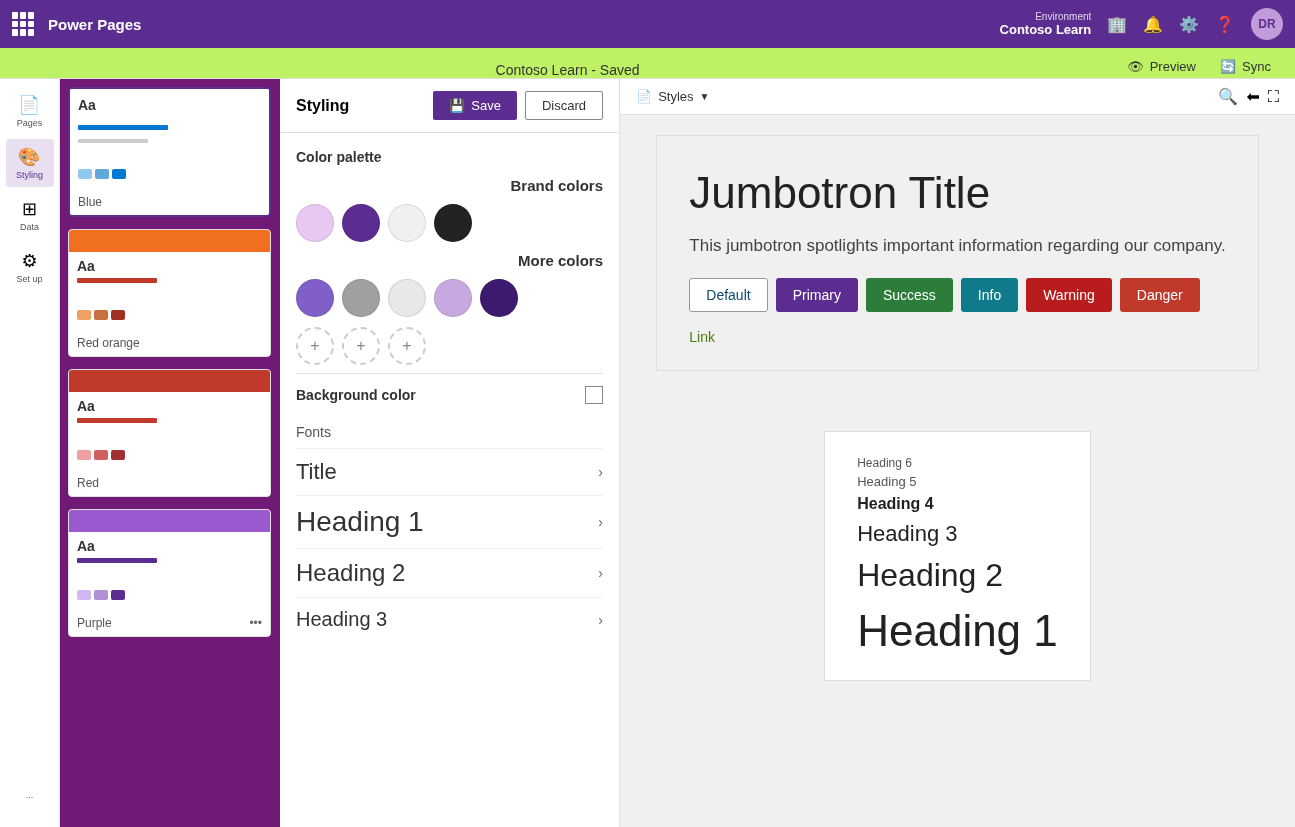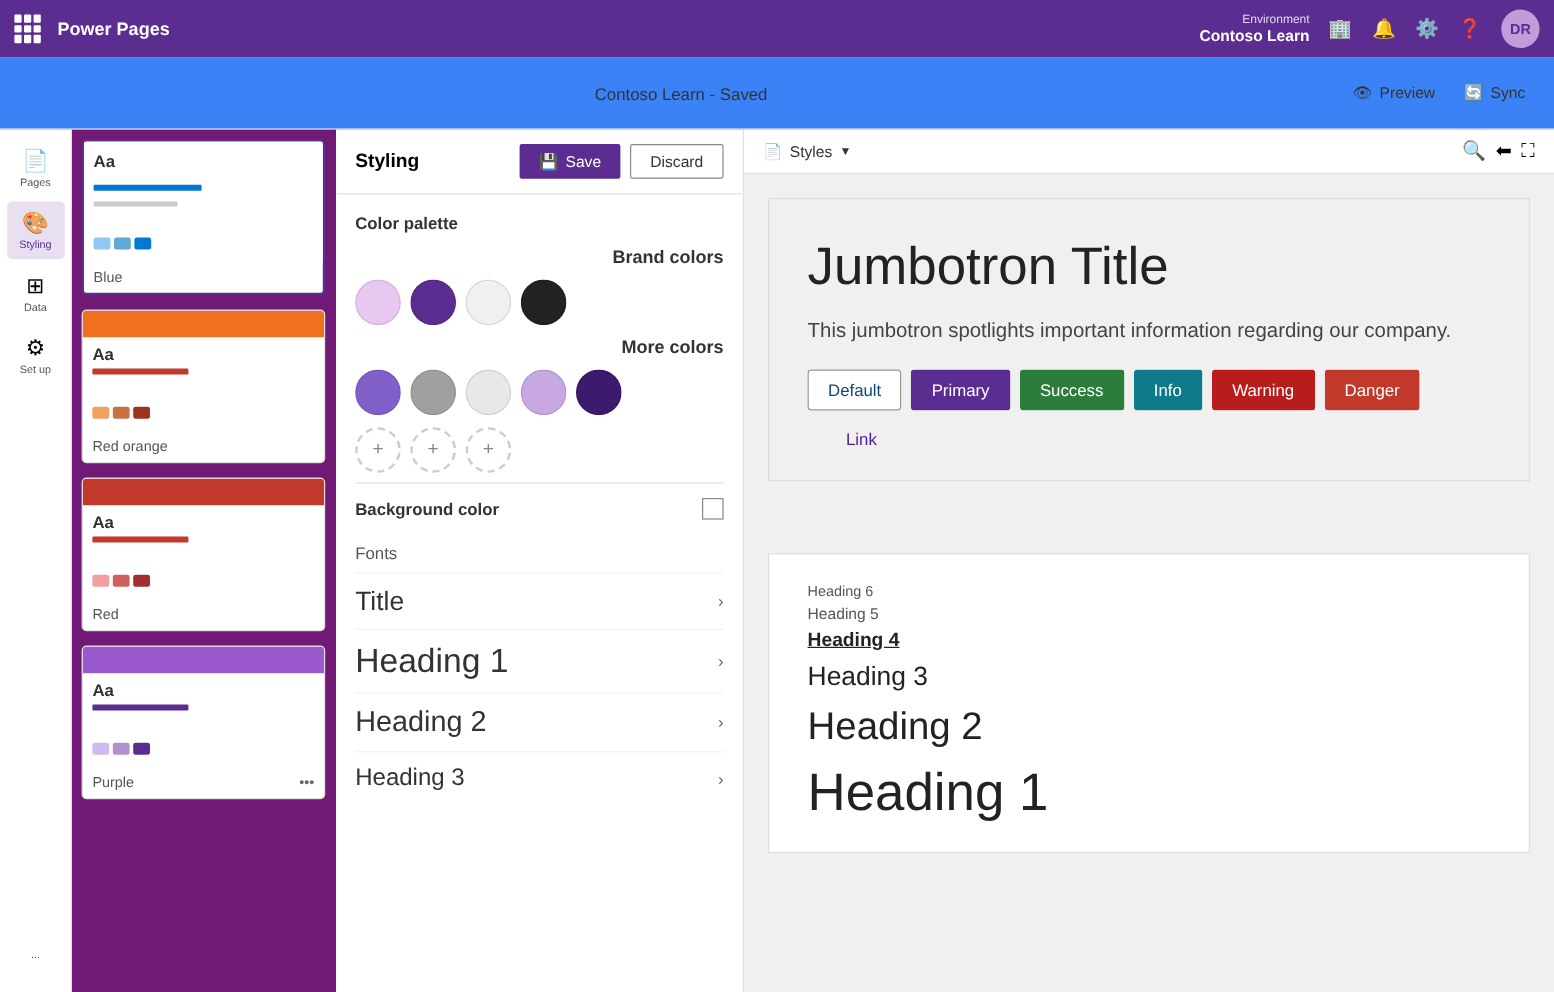--- a/index.html
+++ b/index.html
@@ -29,24 +29,24 @@
     .top-nav-env .env-name { font-size: 13px; font-weight: 600; }
     .top-nav-icon { color: white; font-size: 16px; cursor: pointer; }
     .top-nav-avatar {
       width: 32px; height: 32px; background: #c19cdb; border-radius: 50%;
       display: flex; align-items: center; justify-content: center;
       font-size: 12px; font-weight: 700; color: #5c2d91; cursor: pointer;
     }
 
     
     .second-nav {
-      background: #3b82f6;
-      height: 60px;
-      display: flex;
-      align-items: center;
+      background: #bef264;
+      height: 31px;
+      display: flex;
+      align-items: flex-end;
       border-bottom: 1px solid #e0e0e0;
       padding: 0 16px;
       flex-shrink: 0;
     }
     .second-nav-title { flex: 1; text-align: center; font-size: 14px; color: #333; }
     .second-nav-right { margin-left: auto; display: flex; align-items: center; gap: 8px; }
     .preview-btn, .sync-btn {
       display: flex; align-items: center; gap: 6px;
       background: none; border: none; cursor: pointer;
       font-size: 13px; color: #333; padding: 4px 8px;
@@ -189,51 +189,52 @@
       display: flex; align-items: center; gap: 6px;
       border: none; background: none; cursor: pointer; font-size: 13px; color: #333;
     }
     .preview-toolbar-right { margin-left: auto; display: flex; align-items: center; gap: 8px; }
     .preview-content {
       flex: 1;
       padding: 20px;
       display: flex;
       flex-direction: column;
       gap: 20px;
+      align-items: center;
     }
     .jumbotron {
       background: #f0f0f0;
       padding: 32px 32px 24px;
       border: 1px solid #ddd;
     }
     .jumbotron-title { font-size: 44px; font-weight: 400; color: #222; margin-bottom: 16px; }
     .jumbotron-text { font-size: 17px; color: #444; margin-bottom: 20px; line-height: 1.4; }
     .jumbotron-buttons { display: flex; gap: 8px; flex-wrap: wrap; margin-bottom: 16px; }
     .jumbotron-btn {
       padding: 8px 16px; border-radius: 3px; cursor: pointer;
       font-size: 14px; border: 1px solid transparent;
     }
     .btn-default { background: white; border-color: #999; color: #0c4a6e; }
     .btn-primary { background: #5c2d91; color: white; }
     .btn-success { background: #2d7d3a; color: white; }
     .btn-info { background: #0e7a8a; color: white; }
     .btn-warning { background: #b91c1c; color: white; }
     .btn-danger { background: #c0392b; color: white; }
-    .jumbotron-link { color: #4c1d95; cursor: pointer; font-size: 14px; text-decoration: none; margin-left: 32px; }
+    .jumbotron-link { color: #4d7c0f; cursor: pointer; font-size: 14px; text-decoration: none; }
 
     
     .headings-section {
       background: white;
       padding: 24px 32px;
       border: 1px solid #ddd;
       margin-top: 40px;
     }
     .preview-h6 { font-size: 12px; color: #555; font-weight: 400; margin-bottom: 4px; }
     .preview-h5 { font-size: 13px; color: #555; font-weight: 400; margin-bottom: 6px; }
-    .preview-h4 { font-size: 16px; color: #222; font-weight: 700; margin-bottom: 8px; text-decoration: underline; }
+    .preview-h4 { font-size: 16px; color: #222; font-weight: 700; margin-bottom: 8px; }
     .preview-h3 { font-size: 22px; color: #222; font-weight: 400; margin-bottom: 10px; }
     .preview-h2 { font-size: 32px; color: #222; font-weight: 400; margin-bottom: 12px; }
     .preview-h1 { font-size: 44px; color: #222; font-weight: 400; }
 
     
     .theme-card {
       background: white;
       border: 1px solid #e0e0e0;
       border-radius: 4px;
       margin-bottom: 12px;

